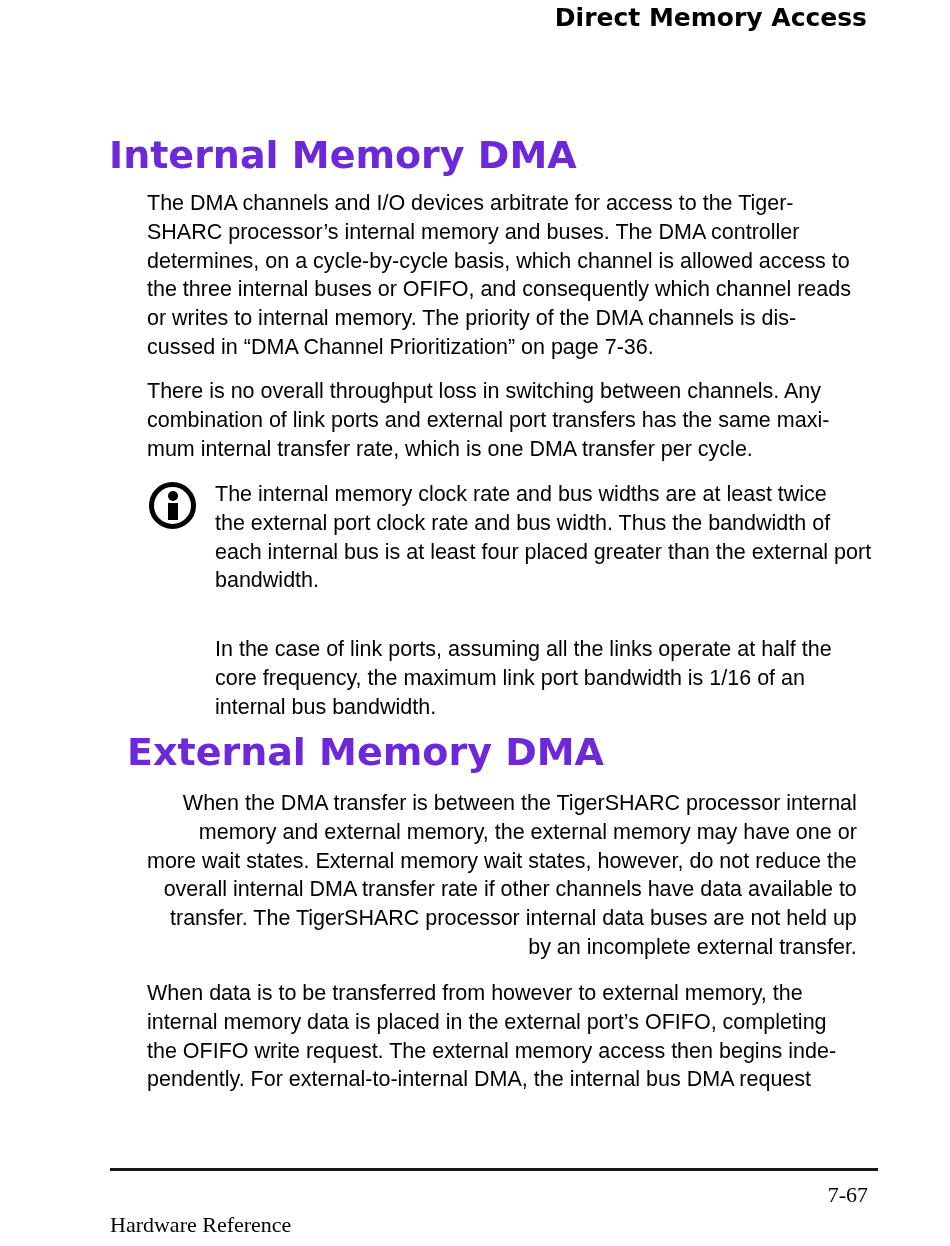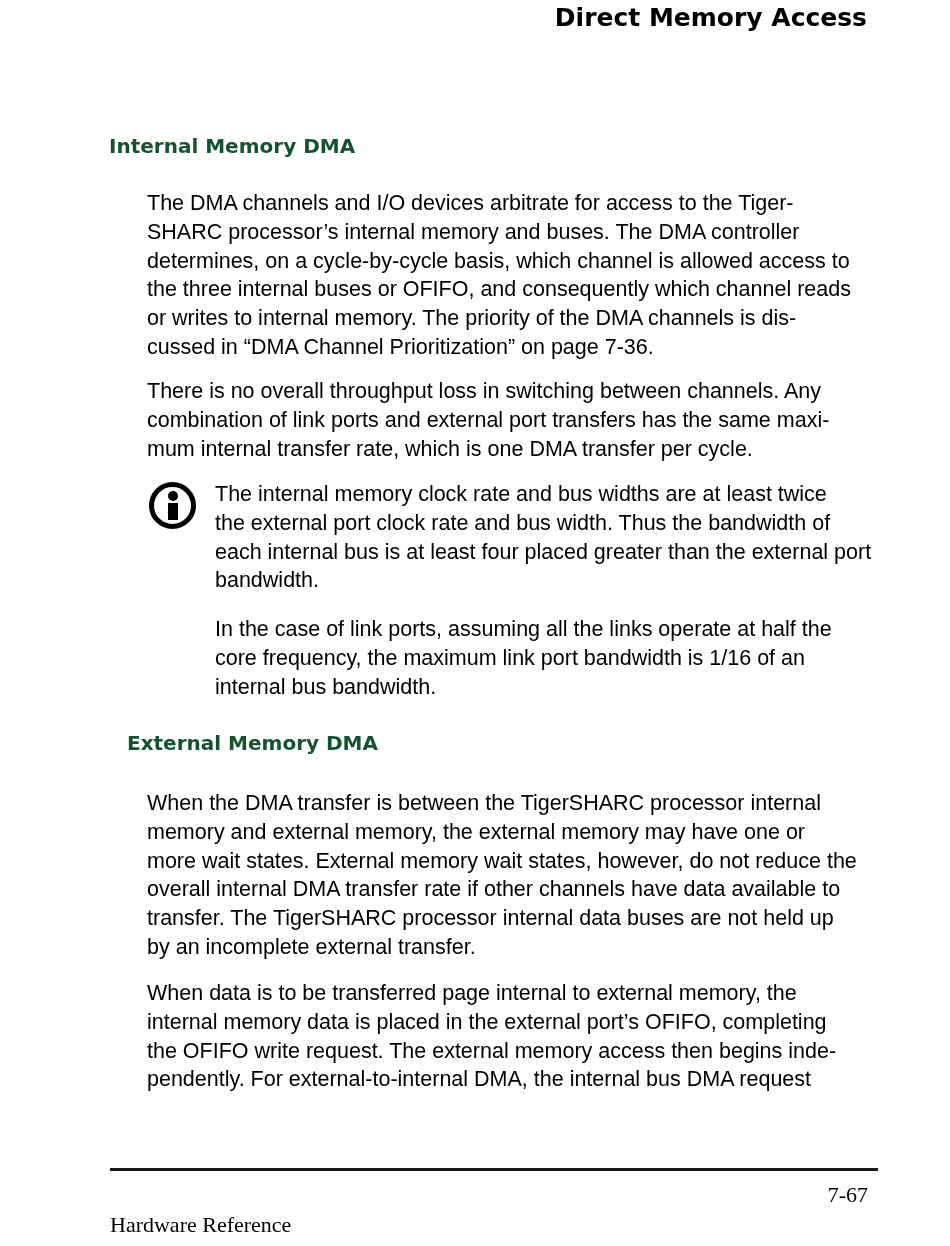--- a/index.html
+++ b/index.html
@@ -25,43 +25,43 @@
     font-size: 25px;
     line-height: 1.2;
     color: #000000;
     white-space: pre;
   }
   .h1 {
     position: absolute;
     left: 109px;
     font-family: "DejaVu Sans", sans-serif;
     font-weight: bold;
-    font-size: 20px;
+    font-size: 38px;
     line-height: 1.1;
-    color: #14532d;
+    color: #6d28d9;
     white-space: pre;
   }
   .h1.internal { top: 135px; }
   .h1.external { top: 732px; margin-left: 18px; }
   .body-text {
     position: absolute;
     font-family: Liberation Sans, sans-serif;
     font-size: 21.5px;
     line-height: 28.8px;
     color: #000000;
     white-space: pre;
   }
   .para { left: 147px; }
   .para.p1 { top: 189px; }
   .para.p2 { top: 377px; }
-  .para.p3 { top: 789px; }
+  .para.p3 { top: 789px; text-align: right; }
   .para.p4 { top: 979px; }
   .note-text { left: 215px; }
   .note-text.n1 { top: 480px; }
-  .note-text.n2 { top: 615px; }
+  .note-text.n2 { top: 635px; }
   .info-icon {
     position: absolute;
     left: 149px;
     top: 482px;
     width: 47px;
     height: 47px;
     box-sizing: border-box;
     border: 5px solid #000000;
     border-radius: 50%;
   }
@@ -137,21 +137,21 @@
 
   <div class="h1 external">External Memory DMA</div>
 
   <div class="body-text para p3">When the DMA transfer is between the TigerSHARC processor internal
 memory and external memory, the external memory may have one or
 more wait states. External memory wait states, however, do not reduce the
 overall internal DMA transfer rate if other channels have data available to
 transfer. The TigerSHARC processor internal data buses are not held up
 by an incomplete external transfer.</div>
 
-  <div class="body-text para p4">When data is to be transferred page internal to external memory, the
+  <div class="body-text para p4">When data is to be transferred from however to external memory, the
 internal memory data is placed in the external port’s OFIFO, completing
 the OFIFO write request. The external memory access then begins inde-
 pendently. For external-to-internal DMA, the internal bus DMA request</div>
 
   <div class="footer-rule"></div>
 
 
   <div class="footer-line footer-subtitle">Hardware Reference</div>
 
   <div class="footer-line footer-page">7-67</div>

